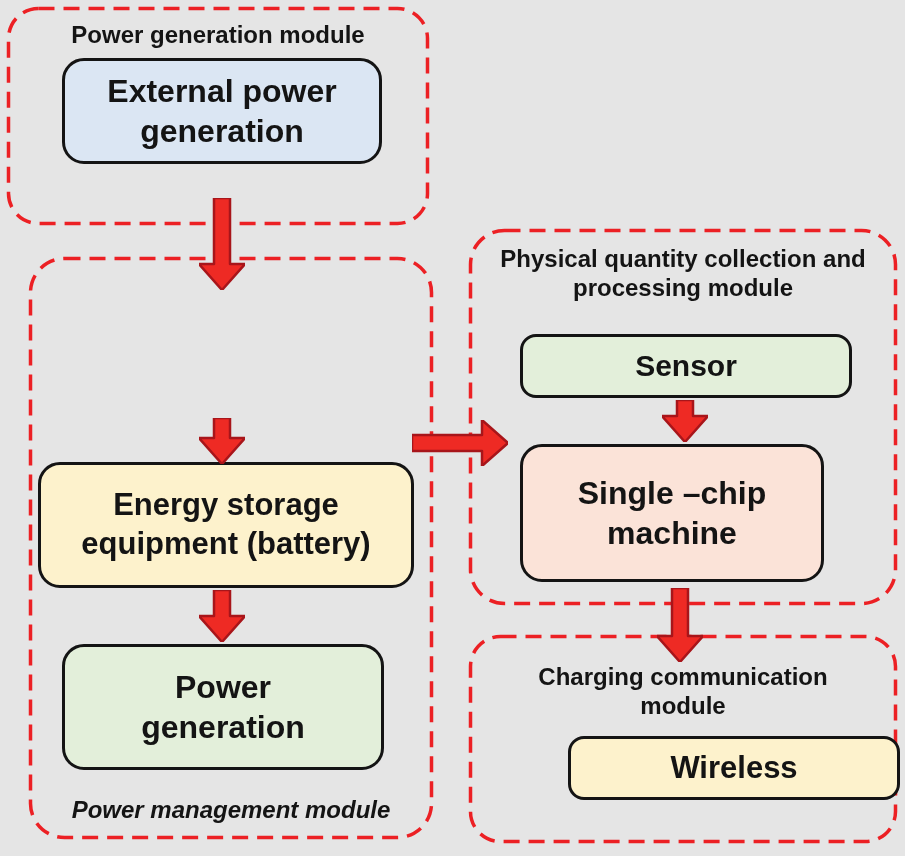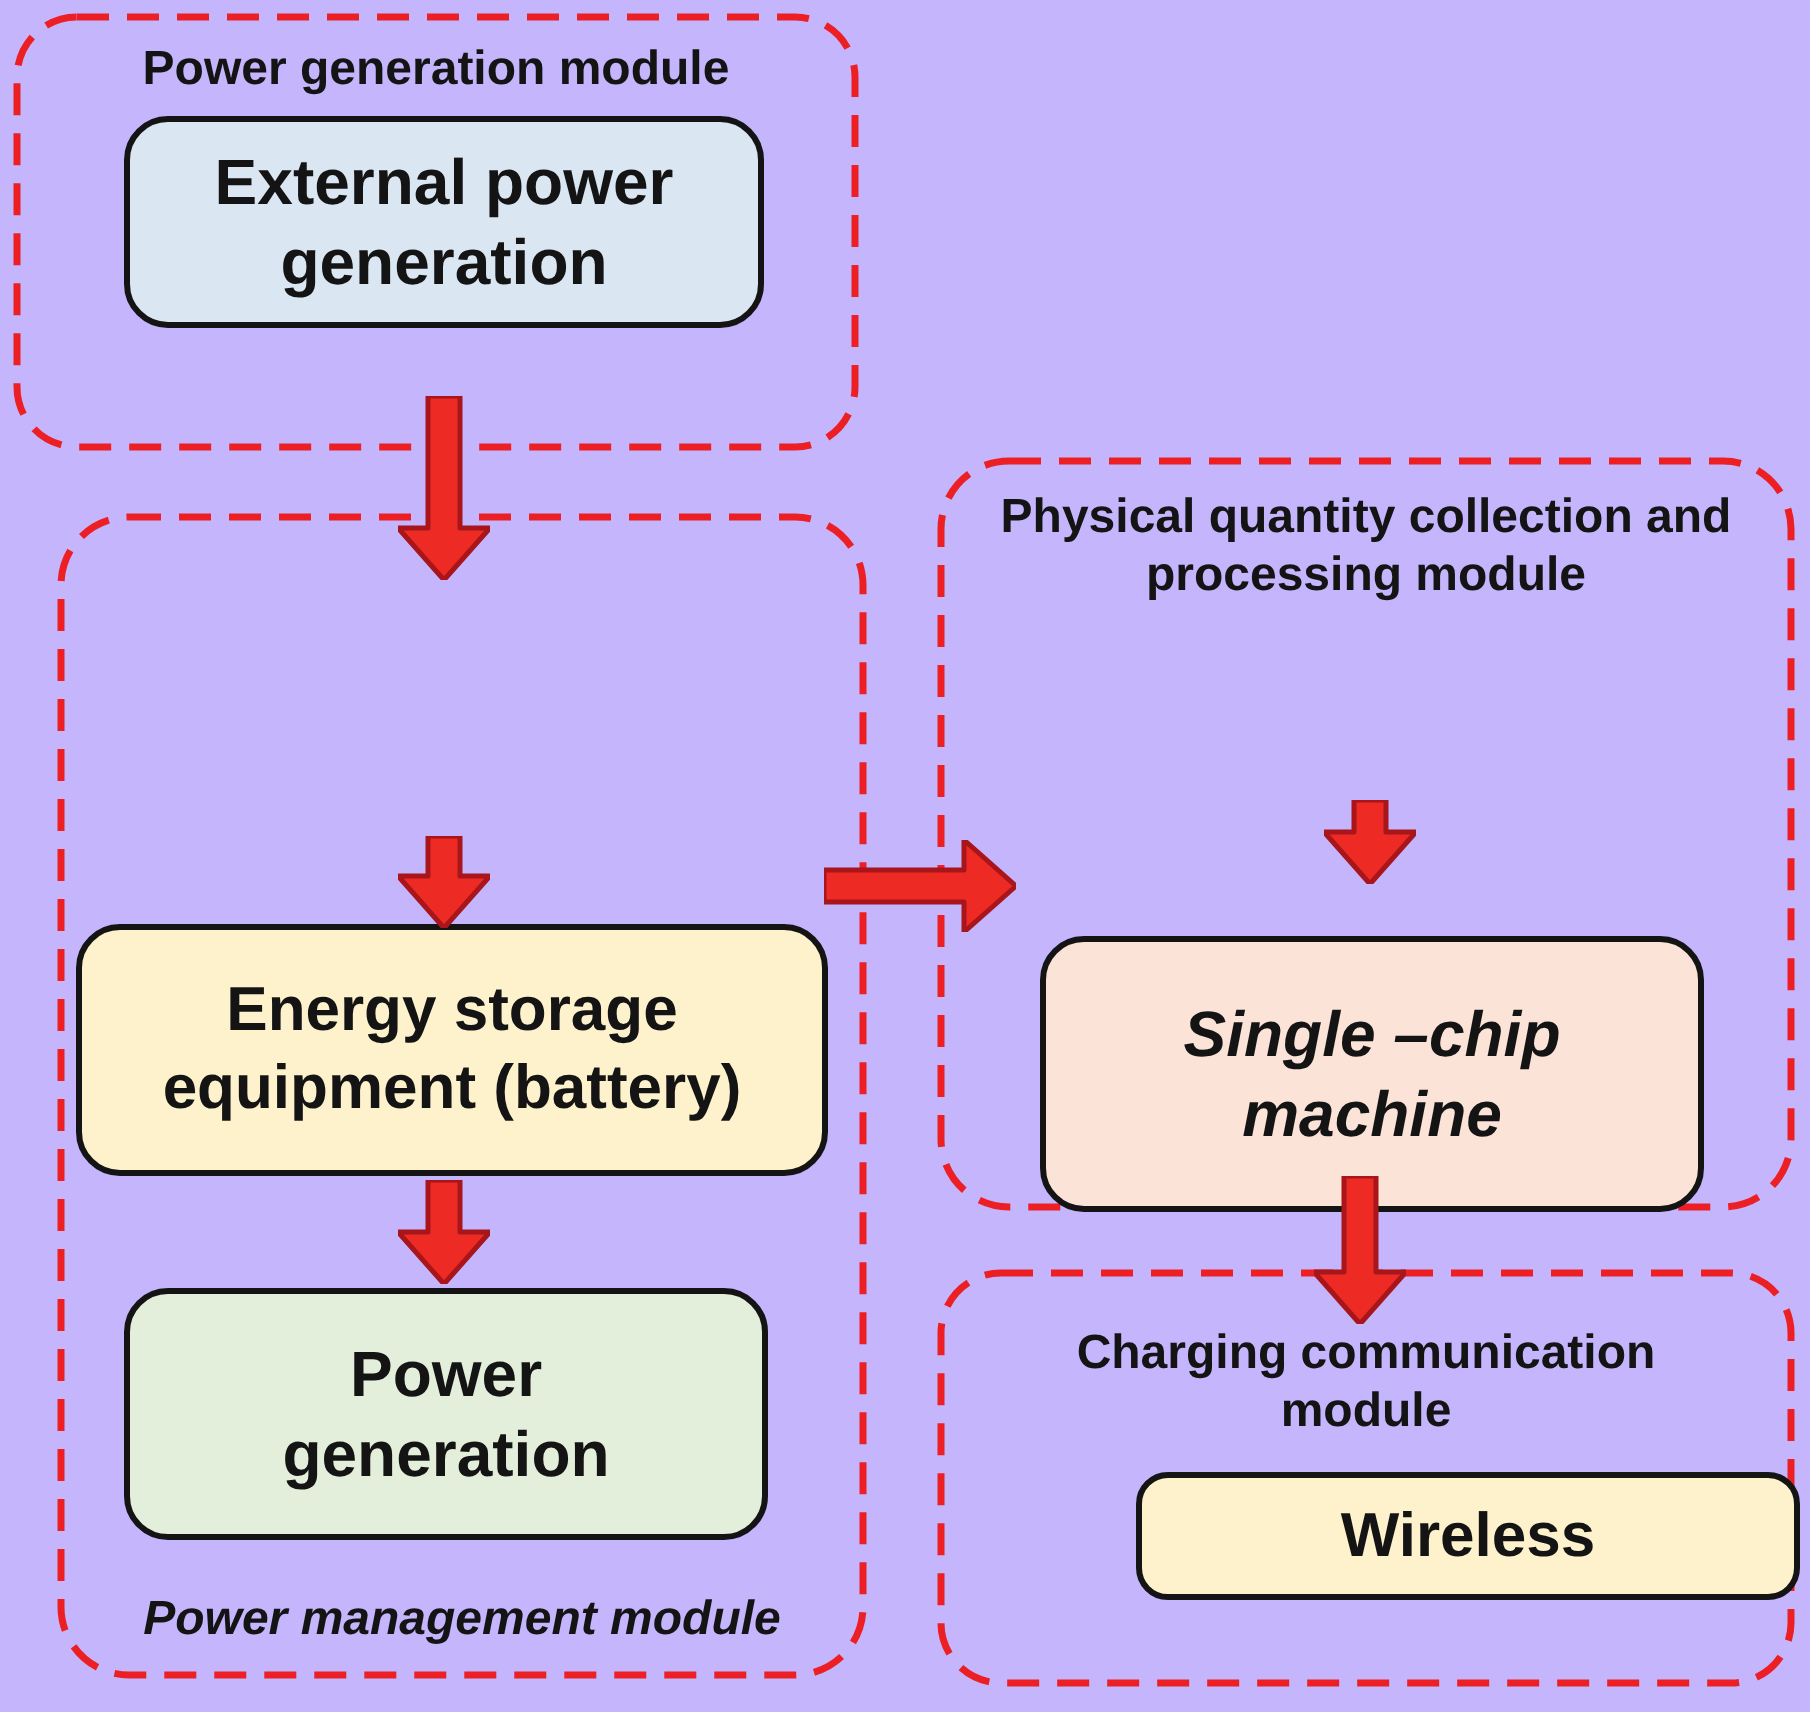--- a/index.html
+++ b/index.html
@@ -3,21 +3,21 @@
 <meta charset="utf-8">
 <style>
   * { margin: 0; padding: 0; box-sizing: border-box; }
   html, body { background: #ffffff; }
   body { font-family: "Liberation Sans", sans-serif; }
 
   .canvas {
     position: relative;
     width: 905px;
     height: 856px;
-    background: #c4b5fd;
+    background: #e5e5e5;
     overflow: hidden;
     color: #151515;
   }
 
   
   .module { position: absolute; z-index: 1; }
   .module > svg.frame { position: absolute; left: 0; top: 0; }
 
   .module-label {
     position: absolute;
@@ -114,22 +114,25 @@
 
 
   <div class="box bg-yellow fs31" style="left:38px; top:462px; width:376px; height:126px;">
     <span class="t t-energy">Energy storage equipment (battery)</span>
   </div>
 
   <div class="box bg-green fs32" style="left:62px; top:644px; width:322px; height:126px;">
     <span class="t t-pm">Power generation</span>
   </div>
 
+  <div class="box bg-green fs30" style="left:520px; top:334px; width:332px; height:64px; border-radius:16px;">
+    <span class="t">Sensor</span>
+  </div>
 
-  <div class="box bg-peach fs32" style="left:520px; top:468px; width:332px; height:138px;font-style:italic;">
+  <div class="box bg-peach fs32" style="left:520px; top:444px; width:304px; height:138px;">
     <span class="t t-chip">Single –chip machine</span>
   </div>
 
   <div class="box bg-yellow fs31" style="left:520px; top:736px; width:332px; height:64px; border-radius:16px;margin-left:48px;">
     <span class="t">Wireless</span>
   </div>
 
   <svg class="arrow" style="left:199px; top:198px;" width="46" height="92">
     <polygon points="15,0 31,0 31,66 46,66 23,92 0,66 15,66"></polygon>
   </svg>

